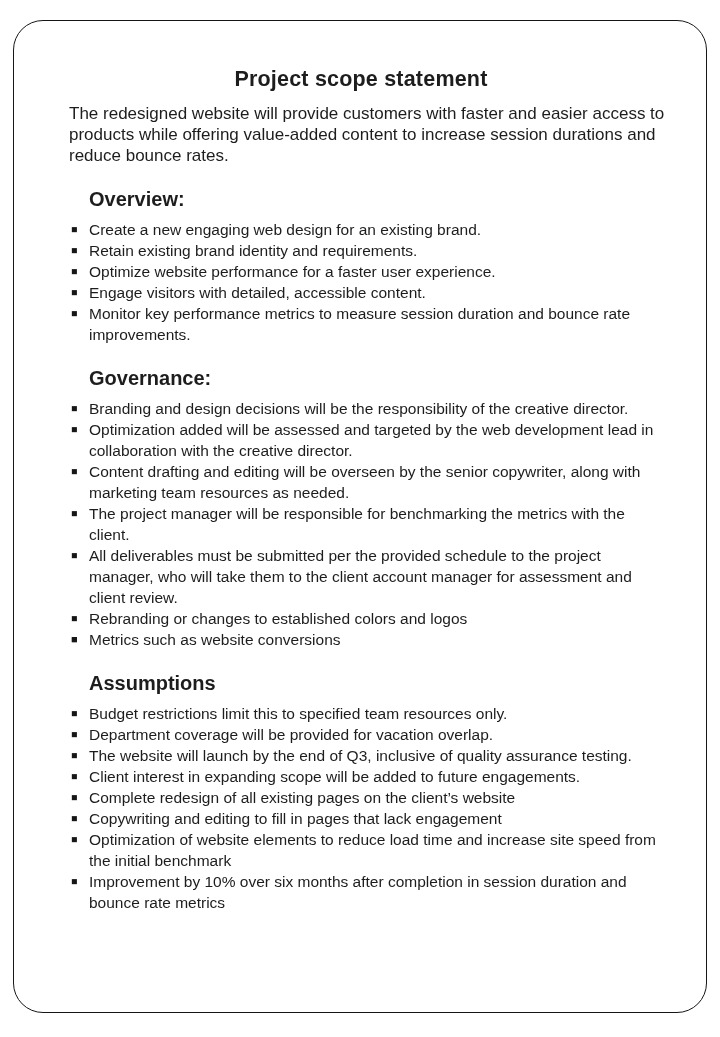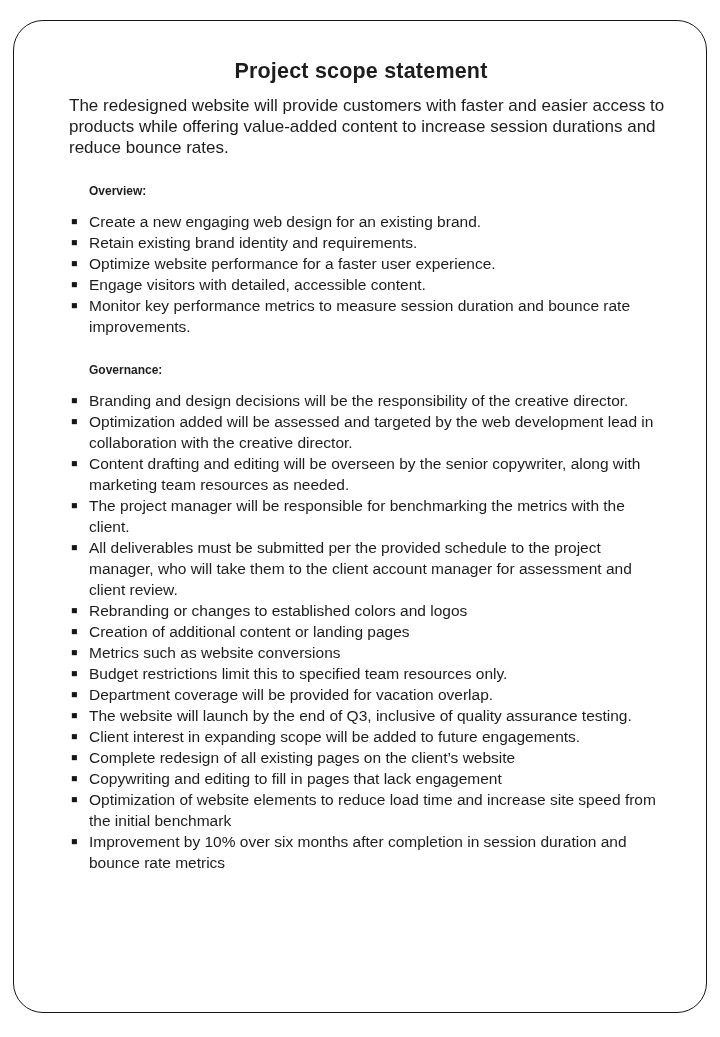--- a/index.html
+++ b/index.html
@@ -25,34 +25,34 @@
     border-radius: 30px;
     background: #ffffff;
     padding: 28px 40px 0 42px;
     overflow: hidden;
   }
   .doc-title {
     font-size: 21.5px;
     line-height: 28px;
     font-weight: 700;
     text-align: center;
-    margin: 8px 0 10px 0;
+    margin: 16px 0 10px 0;
     letter-spacing: 0.2px;
   }
   .intro {
     font-size: 17px;
     line-height: 21px;
     margin: 0 0 0 13px;
     max-width: 614px;
   }
   .sections {
     margin-left: 33px;
   }
   .section h2 {
-    font-size: 12px;
+    font-size: 20px;
     line-height: 22px;
     font-weight: 700;
     margin: 22px 0 9px 0;
   }
   .section ul {
     list-style: none;
     margin: 0;
     padding: 0;
     max-width: 600px;
   }
@@ -94,25 +94,26 @@
           <li><span class="marker">■</span><span>Branding and design decisions will be the responsibility of the creative director.</span></li>
           <li><span class="marker">■</span><span>Optimization added will be assessed and targeted by the web development lead in collaboration with the creative director.</span></li>
           <li><span class="marker">■</span><span>Content drafting and editing will be overseen by the senior copywriter, along with marketing team resources as needed.</span></li>
           <li><span class="marker">■</span><span>The project manager will be responsible for benchmarking the metrics with the client.</span></li>
           <li><span class="marker">■</span><span>All deliverables must be submitted per the provided schedule to the project manager, who will take them to the client account manager for assessment and client review.</span></li>
         </ul>
       </section>
       <section class="section">
         <ul>
           <li><span class="marker">■</span><span>Rebranding or changes to established colors and logos</span></li>
-          <li><span class="marker">■</span><span>Creation of additional content or landing pages</span></li>
+          <li><span class="marker">■</span></li>
           <li><span class="marker">■</span><span>Metrics such as website conversions</span></li>
         </ul>
       </section>
       <section class="section">
+        <h2>Assumptions</h2>
         <ul>
           <li><span class="marker">■</span><span>Budget restrictions limit this to specified team resources only.</span></li>
           <li><span class="marker">■</span><span>Department coverage will be provided for vacation overlap.</span></li>
           <li><span class="marker">■</span><span>The website will launch by the end of Q3, inclusive of quality assurance testing.</span></li>
           <li><span class="marker">■</span><span>Client interest in expanding scope will be added to future engagements.</span></li>
         </ul>
       </section>
       <section class="section">
         <ul>
           <li><span class="marker">■</span><span>Complete redesign of all existing pages on the client’s website</span></li>

